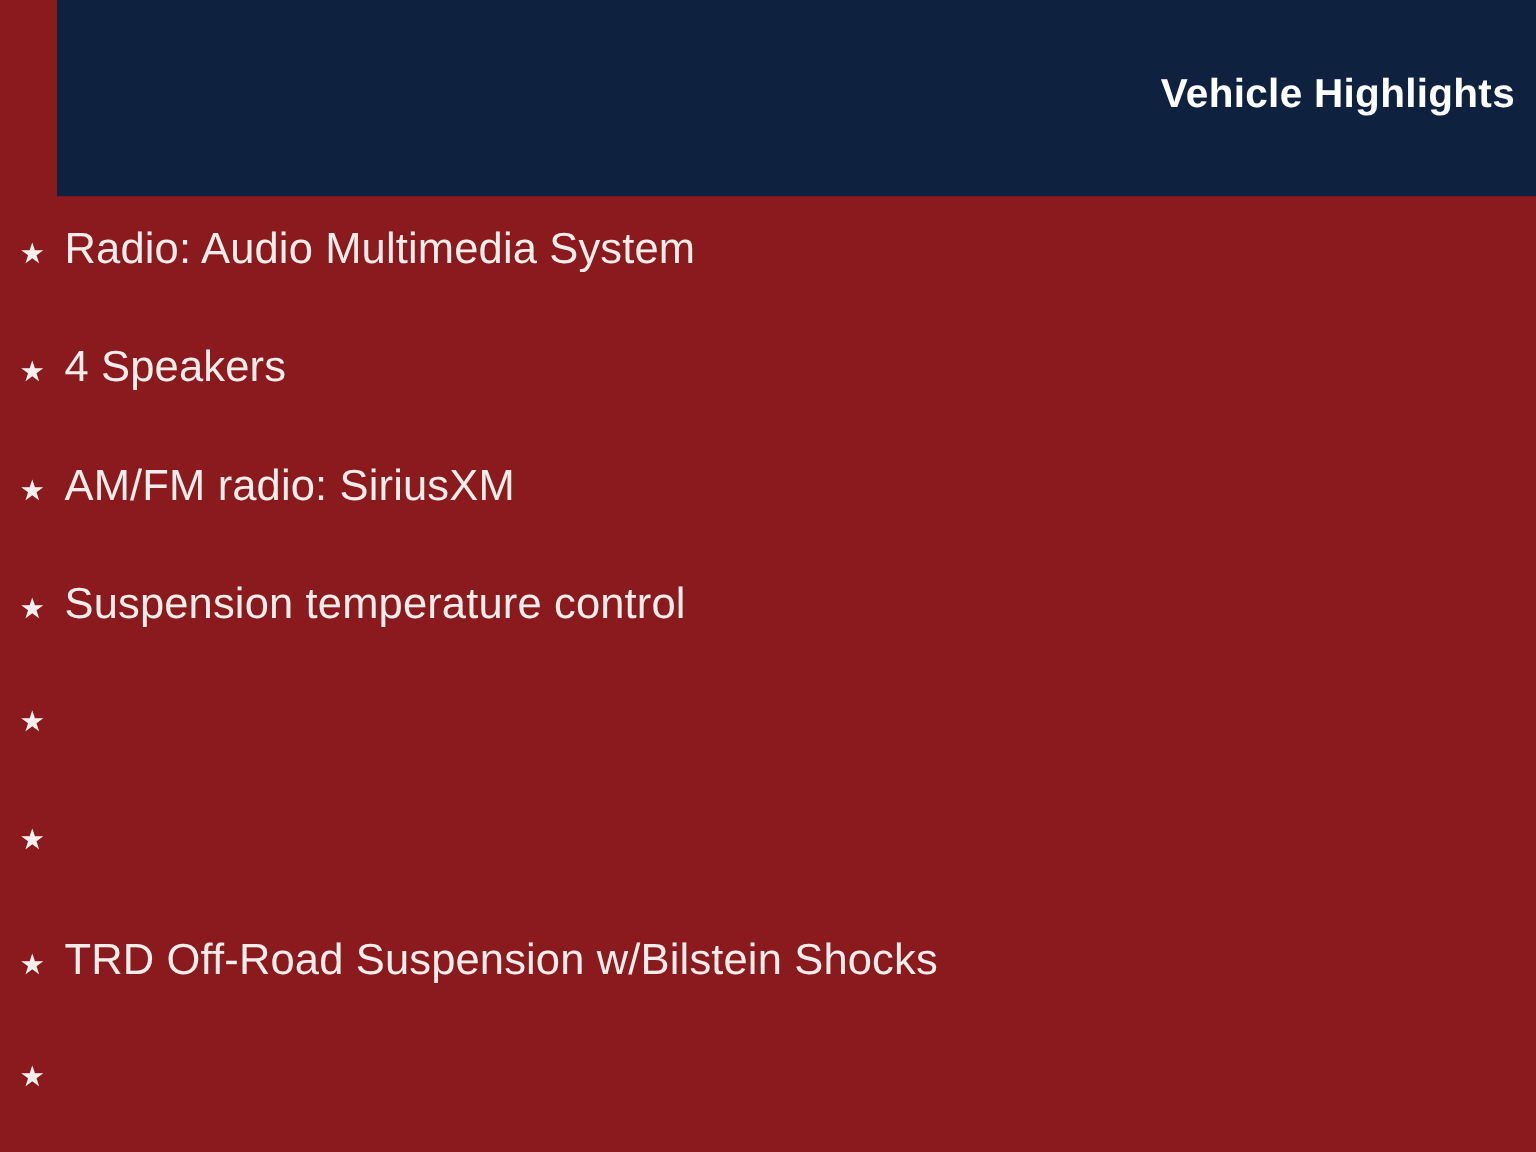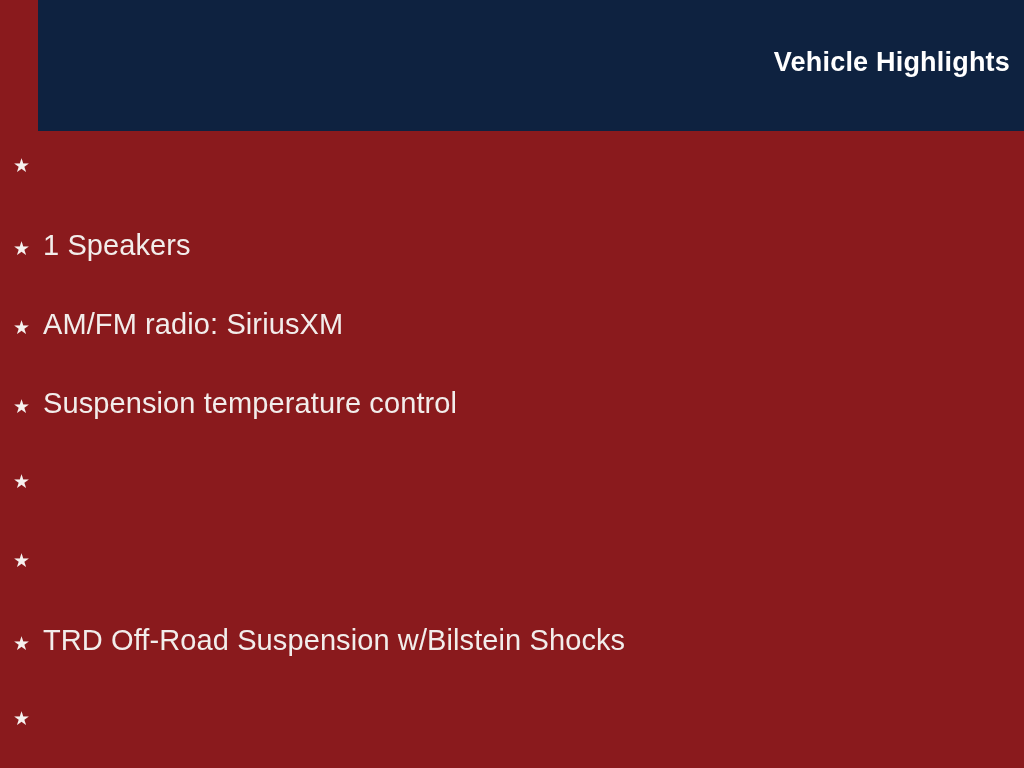--- a/index.html
+++ b/index.html
@@ -94,25 +94,26 @@
 
   <div class="header-band">
     <h1 class="slide-title">Vehicle Highlights</h1>
   </div>
 
   <div class="body-area">
     <ul class="bullet-list">
 
       <li class="bullet-item">
         <span class="bullet-star">★</span>
+        <span class="bullet-text">Radio: Audio Multimedia System</span>
       </li>
 
       <li class="bullet-item">
         <span class="bullet-star">★</span>
-        <span class="bullet-text">1 Speakers</span>
+        <span class="bullet-text">4 Speakers</span>
       </li>
 
       <li class="bullet-item">
         <span class="bullet-star">★</span>
         <span class="bullet-text">AM/FM radio: SiriusXM</span>
       </li>
 
       <li class="bullet-item">
         <span class="bullet-star">★</span>
         <span class="bullet-text">Suspension temperature control</span>

